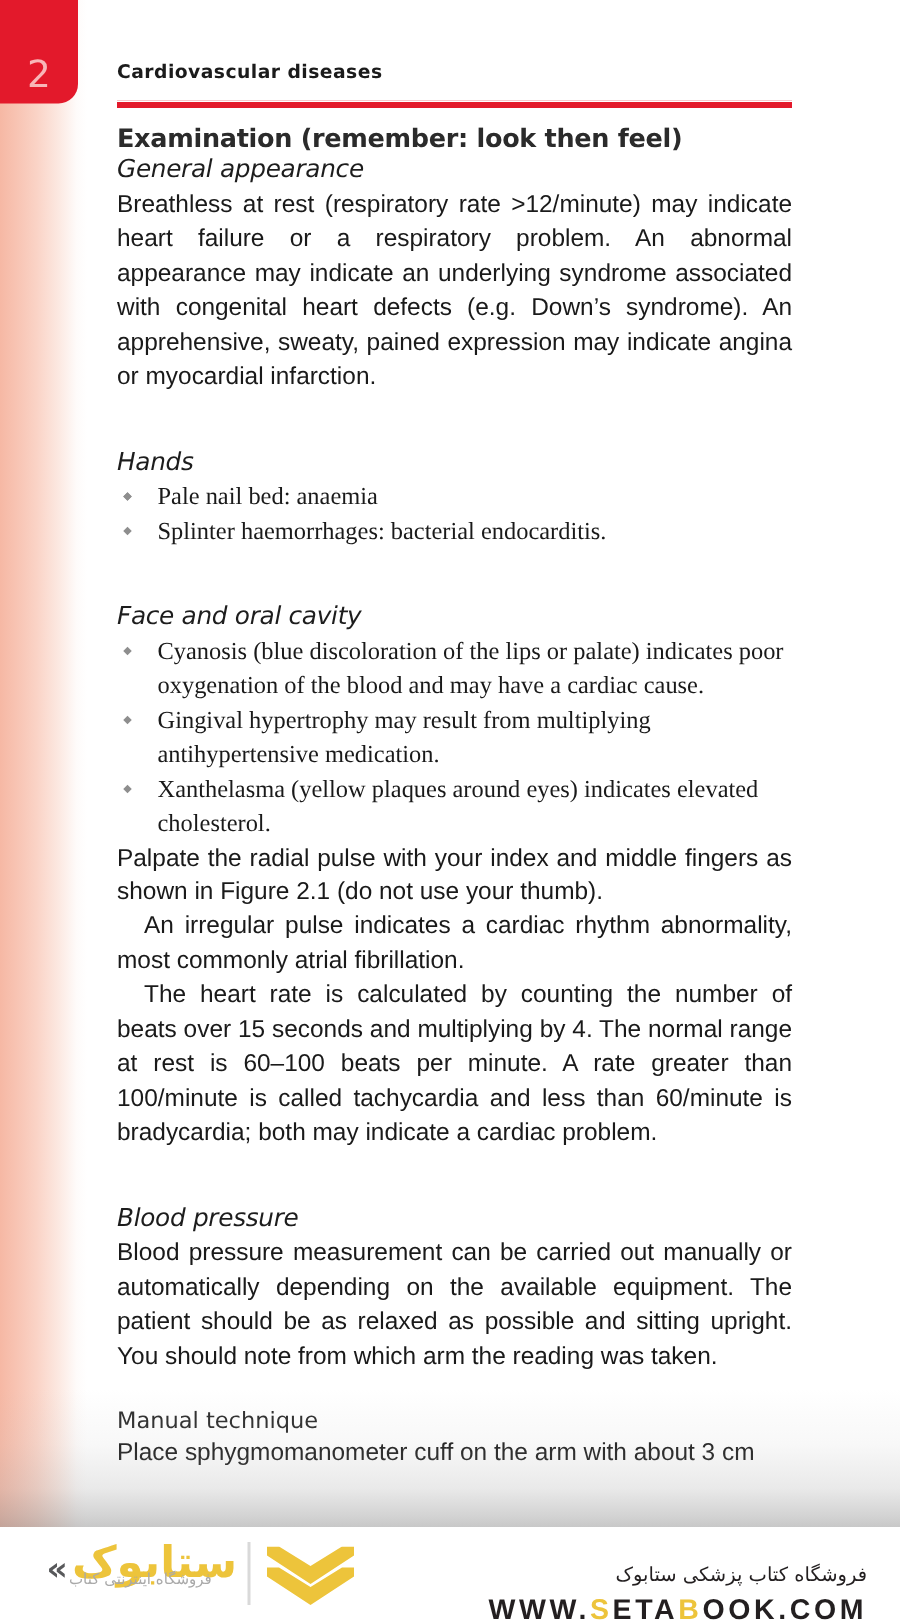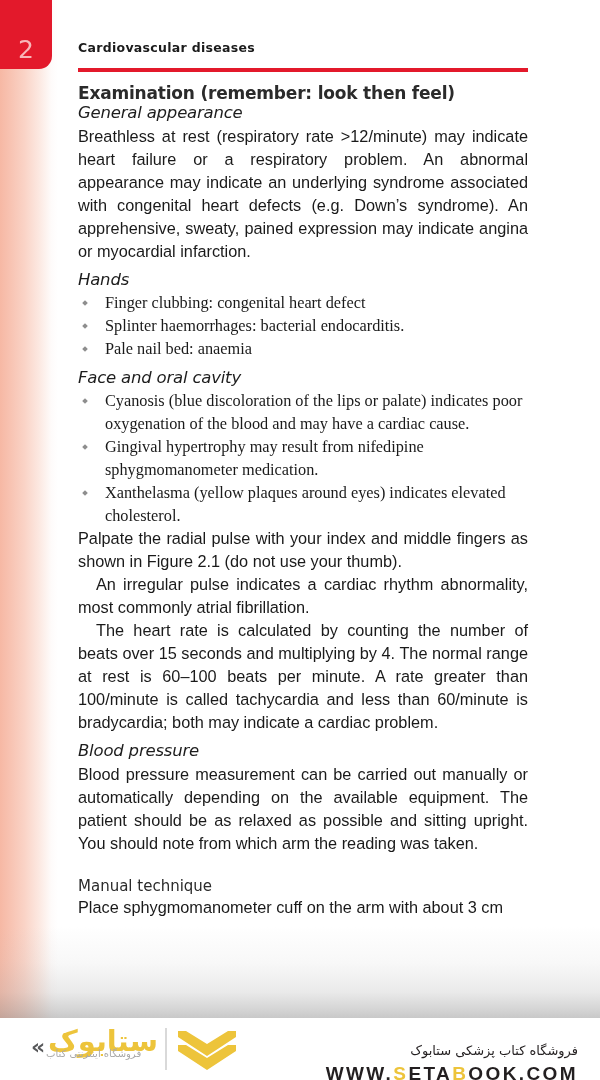--- a/index.html
+++ b/index.html
@@ -108,21 +108,21 @@
     margin: 1px 0 2px 0;
     font-family: "DejaVu Sans", sans-serif;
     font-size: 16.5px;
     font-weight: 400;
     font-style: italic;
     color: #1d1d1d;
     line-height: 1.15;
     letter-spacing: -0.2px;
   }
   h2.sub-head.spaced {
-    margin-top: 8px;
+    margin-top: 36px;
   }
   h3.plain-head {
     margin: 22px 0 1px 0;
     font-family: "DejaVu Sans", sans-serif;
     font-size: 15px;
     font-weight: 400;
     color: #2b2b2b;
     line-height: 1.2;
   }
 
@@ -295,41 +295,40 @@
 
     <h1 class="page-title">Examination (remember: look then feel)</h1>
 
     <h2 class="sub-head">General appearance</h2>
     <p class="body">Breathless at rest (respiratory rate &gt;12/minute) may indicate heart failure or a respiratory problem. An abnormal appearance may indicate an underlying syndrome associated with congenital heart defects (e.g. Down’s syndrome). An apprehensive, sweaty, pained expression may indicate angina or myocardial infarction.</p>
 
     <h2 class="sub-head spaced">Hands</h2>
     <ul class="bullets">
       <li>
         <span class="bullet-mark"></span>
-        <span>Finger clubbing: congenital heart defect</span>
+      </li>
+      <li>
+        <span class="bullet-mark"></span>
+        <span>Pale nail bed: anaemia</span>
       </li>
       <li>
         <span class="bullet-mark"></span>
         <span>Splinter haemorrhages: bacterial endocarditis.</span>
-      </li>
-      <li>
-        <span class="bullet-mark"></span>
-        <span>Pale nail bed: anaemia</span>
       </li>
     </ul>
 
     <h2 class="sub-head spaced">Face and oral cavity</h2>
     <ul class="bullets">
       <li>
         <span class="bullet-mark"></span>
         <span>Cyanosis (blue discoloration of the lips or palate) indicates poor oxygenation of the blood and may have a cardiac cause.</span>
       </li>
       <li>
         <span class="bullet-mark"></span>
-        <span>Gingival hypertrophy may result from nifedipine sphygmomanometer medication.</span>
+        <span>Gingival hypertrophy may result from multiplying antihypertensive medication.</span>
       </li>
       <li>
         <span class="bullet-mark"></span>
         <span>Xanthelasma (yellow plaques around eyes) indicates elevated cholesterol.</span>
       </li>
     </ul>
 
     <p class="body">Palpate the radial pulse with your index and middle fingers as shown in Figure 2.1 (do not use your thumb).</p>
     <p class="body indent">An irregular pulse indicates a cardiac rhythm abnormality, most commonly atrial fibrillation.</p>
     <p class="body indent">The heart rate is calculated by counting the number of beats over 15 seconds and multiplying by 4. The normal range at rest is 60–100 beats per minute. A rate greater than 100/minute is called tachycardia and less than 60/minute is bradycardia; both may indicate a cardiac problem.</p>

